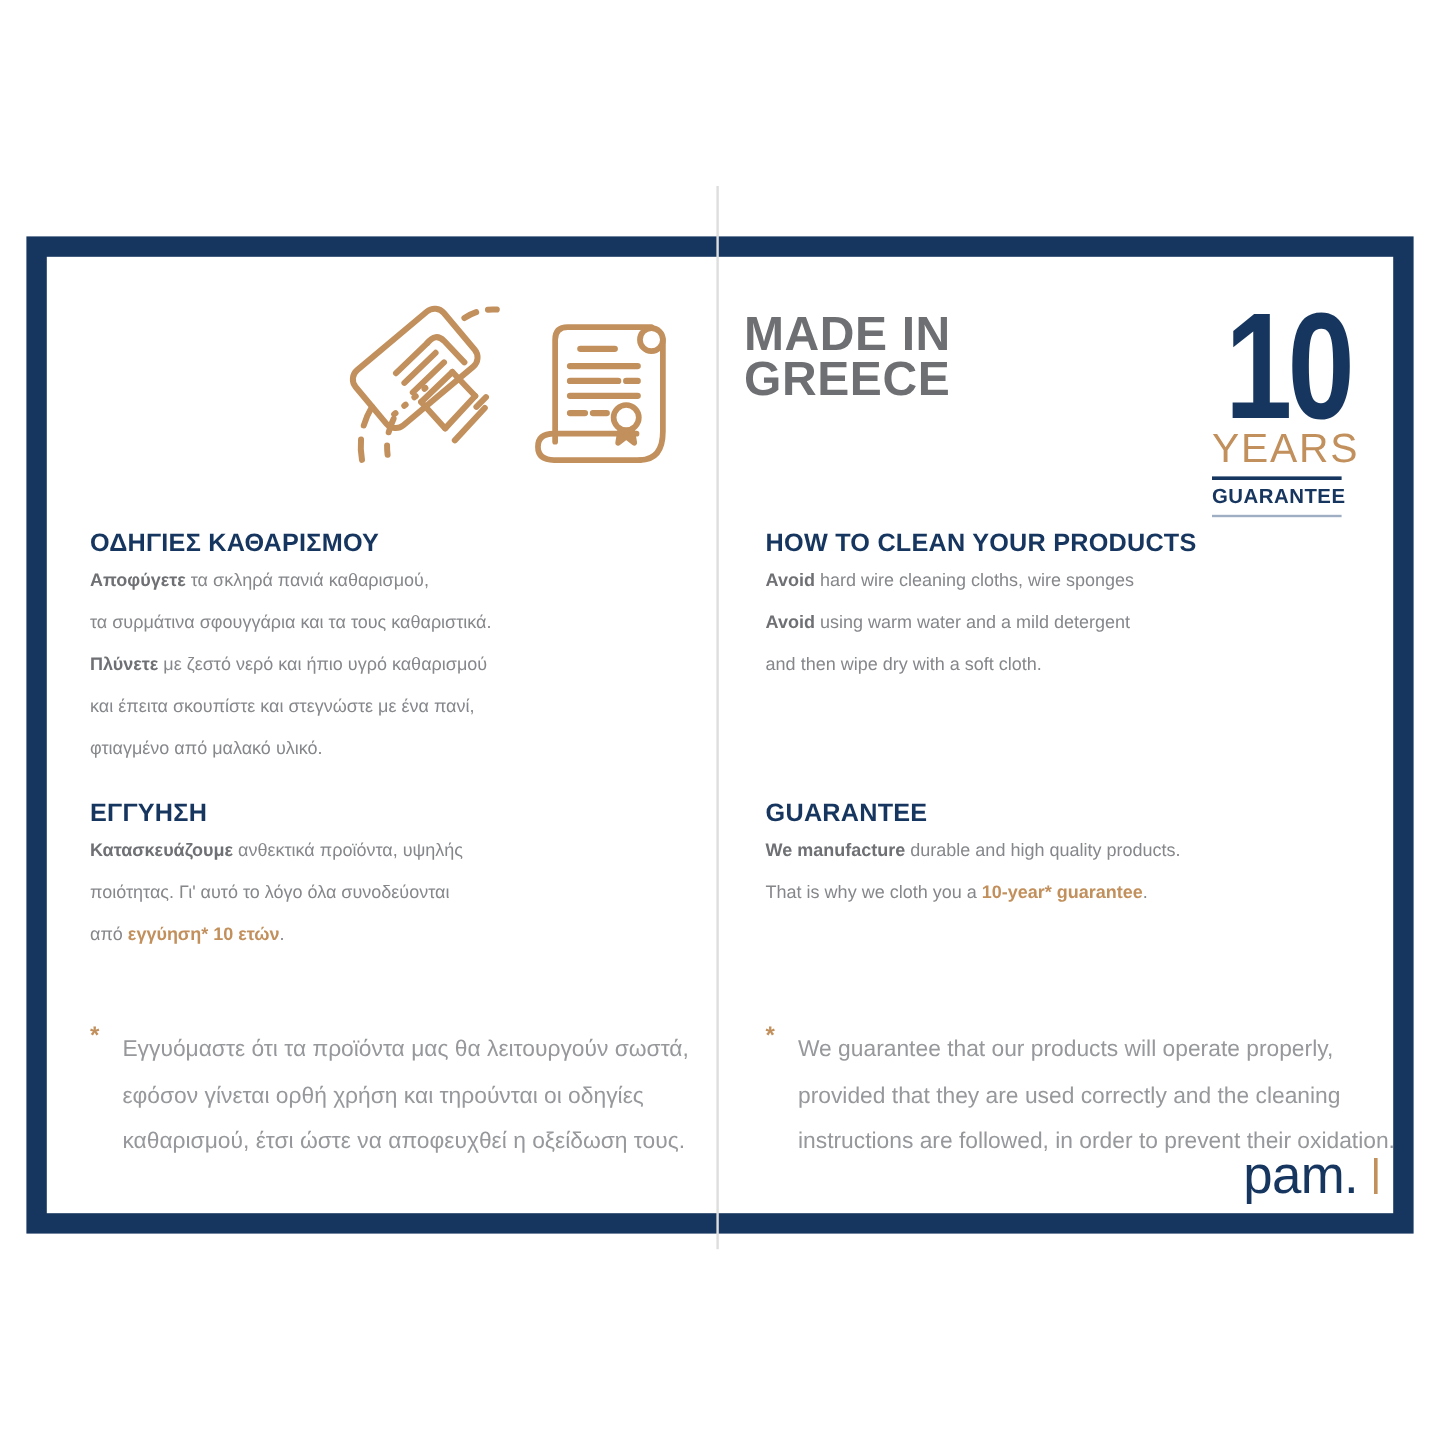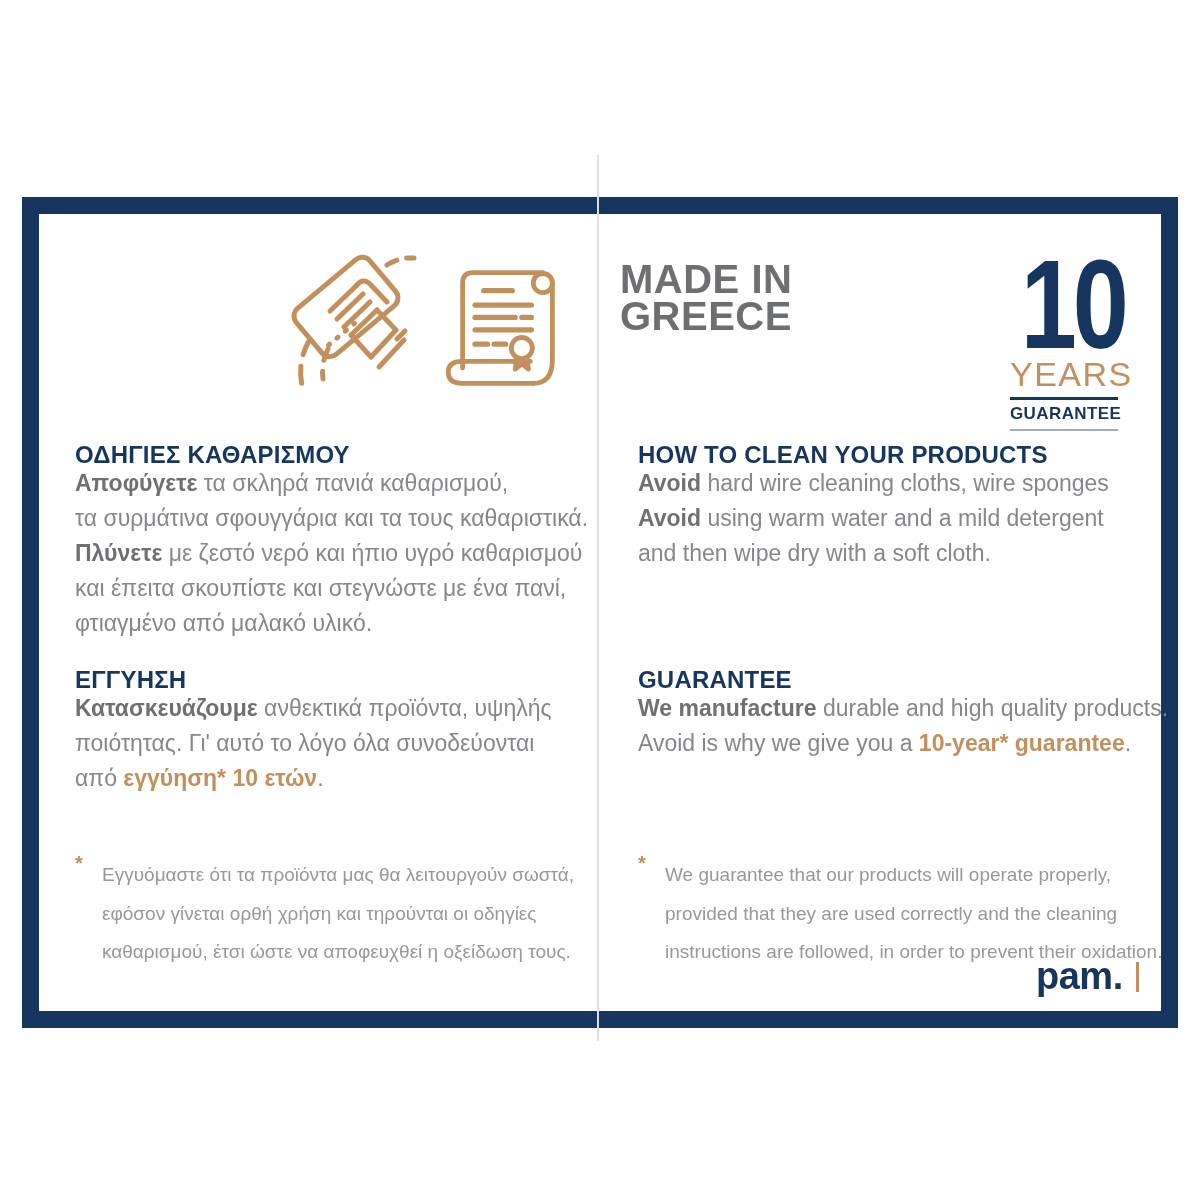--- a/index.html
+++ b/index.html
@@ -28,32 +28,32 @@
   .badge { position:absolute; left:1010px; top:257px; width:108px; text-align:center; color:var(--navy); z-index:2; }
   .badge-num {
     font-weight:800; font-size:126px; line-height:96px; letter-spacing:-5px;
     transform:scaleX(.8); transform-origin:center;
   }
   .badge-years { margin-top:4px; font-size:34px; line-height:34px; font-weight:500; letter-spacing:1.5px; color:var(--tan); }
   .badge-rule  { height:3px; background:var(--navy); margin:6px 0 4px; }
   .badge-label { font-size:17px; font-weight:700; letter-spacing:.4px; line-height:20px; }
   .badge-rule2 { height:2px; background:var(--rule-light); margin-top:5px; }
 
-  .section-heading { position:absolute; font-size:24px; font-weight:700; color:var(--navy); letter-spacing:.2px; z-index:2; }
-  .body-block { position:absolute; font-size:23px; color:var(--body-gray); z-index:2; }
+  .section-heading { position:absolute; font-size:21px; font-weight:700; color:var(--navy); letter-spacing:.2px; z-index:2; }
+  .body-block { position:absolute; font-size:15px; color:var(--body-gray); z-index:2; }
   .body-block .line { line-height:35px; white-space:nowrap; }
   span.bold   { font-weight:700; color:var(--body-strong); }
   span.accent { font-weight:700; color:var(--tan); }
 
   .footnote { position:absolute; display:flex; color:var(--footnote-gray); font-size:19px; z-index:2; }
   .footnote .marker { color:var(--tan); font-weight:700; font-size:20px; width:27px; flex:none; padding-top:1px; }
   .footnote .line { line-height:28.5px; white-space:nowrap;margin-top:10px; }
 
   .brand { position:absolute; left:1036px; top:955px; display:flex; align-items:center; z-index:2; }
-  .brand-name { font-size:38px; font-weight:700; color:var(--navy); letter-spacing:-.5px; }
+  .brand-name { font-size:44px; font-weight:400; color:var(--navy); letter-spacing:-.5px; }
   .brand-bar  { width:3px; height:30px; background:var(--tan); margin-left:13px; }
 
   
   #gr-clean-h { left:75px;  top:441px; }
   #gr-clean-b { left:75px;  top:466px; }
   #en-clean-h { left:638px; top:441px; }
   #en-clean-b { left:638px; top:466px; }
   #gr-guar-h  { left:75px;  top:666px; }
   #gr-guar-b  { left:75px;  top:691px; }
   #en-guar-h  { left:638px; top:666px; }
@@ -152,21 +152,21 @@
   <div id="en-clean-h" class="section-heading">HOW TO CLEAN YOUR PRODUCTS</div>
   <div id="en-clean-b" class="body-block">
       <div class="line"><span class="bold">Avoid </span><span>hard wire cleaning cloths, wire sponges</span></div>
       <div class="line"><span class="bold">Avoid </span><span>using warm water and a mild detergent</span></div>
       <div class="line"><span>and then wipe dry with a soft cloth.</span></div>
     </div>
 
   <div id="en-guar-h" class="section-heading">GUARANTEE</div>
   <div id="en-guar-b" class="body-block">
       <div class="line"><span class="bold">We manufacture </span><span>durable and high quality products.</span></div>
-      <div class="line"><span>Avoid is why we give you a </span><span class="accent">10-year* guarantee</span><span>.</span></div>
+      <div class="line"><span>That is why we cloth you a </span><span class="accent">10-year* guarantee</span><span>.</span></div>
     </div>
 
   <div id="en-foot" class="footnote">
     <span class="marker">*</span>
     <div>
         <div class="line"><span>We guarantee that our products will operate properly,</span></div>
         <div class="line"><span>provided that they are used correctly and the cleaning</span></div>
         <div class="line"><span>instructions are followed, in order to prevent their oxidation.</span></div>
       </div>
   </div>

